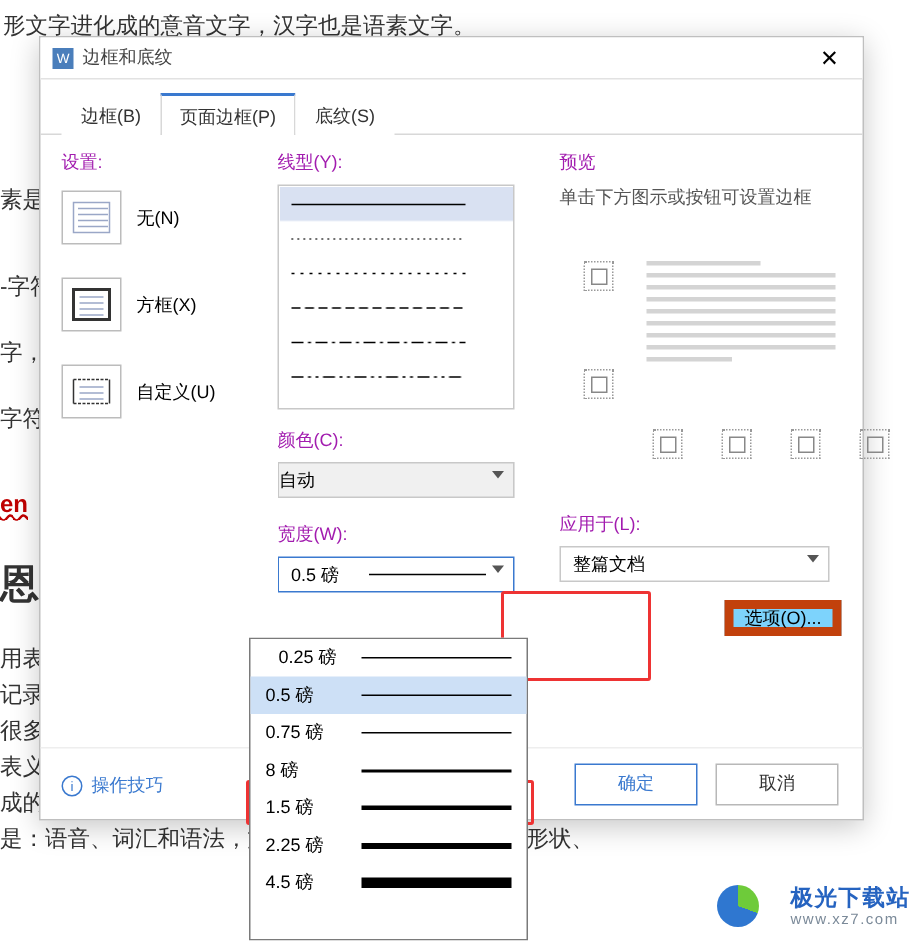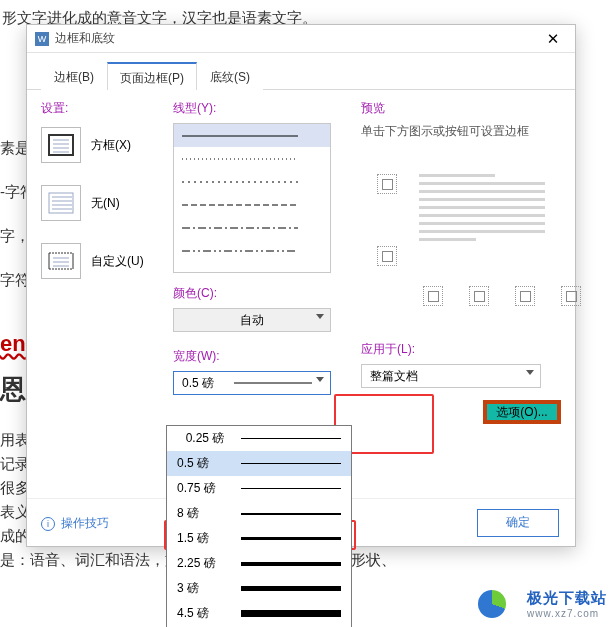--- a/index.html
+++ b/index.html
@@ -8,71 +8,71 @@
 .modal{position:absolute;left:26px;top:24px;width:550px;height:523px;border:1px solid #bfbfbf;background:#fff;box-shadow:0 4px 18px rgba(0,0,0,.22)}
 .titlebar{height:28px;display:flex;align-items:center;padding:0 0 0 8px;border-bottom:1px solid #e2e2e2;background:#fff}
 .tb-icon{width:14px;height:14px;background:#4a7ebb;display:inline-flex;align-items:center;justify-content:center;margin-right:6px;color:#fff;font-size:9px}
 .tb-title{color:#444}
 .tb-close{margin-left:auto;width:44px;height:100%;display:flex;align-items:center;justify-content:center;font-size:15px}
 .tabs{display:flex;padding:8px 0 0 14px;border-bottom:1px solid #d8d8d8;height:37px;gap:0}
 .tab{padding:6px 12px;border:1px solid transparent;border-bottom:none;color:#333;position:relative;top:1px;background:#fff}
 .tab.active{border-color:#d8d8d8;border-top:2px solid #3a79cf;background:#fff}
 .body{display:flex;padding:10px 14px 0 14px;height:402px}
 .col-l{width:120px}
-.col-m{width:170px;margin-left:12px}
+.col-m{width:170px;margin-left:24px}
 .col-r{flex:1;margin-left:18px}
 .label{color:#a21caf;margin-bottom:6px}
 .setting-item{display:flex;align-items:center;gap:10px;margin:10px 0 22px}
 .setting-ico{width:40px;height:36px;border:1px solid #bcbcbc;background:#fff;display:flex;align-items:center;justify-content:center}
 .setting-ico svg{width:28px;height:24px}
 .style-list{width:158px;height:150px;border:1px solid #c8c8c8;overflow-y:scroll;background:#fff}
 .style-row{height:23px;display:flex;align-items:center;padding:0 6px}
 .style-row.sel{background:#d9e1f2}
-.combo{width:158px;height:24px;border:1px solid #c8c8c8;background:#f0f0f0;display:flex;align-items:center;justify-content:center;position:relative}
+.combo{width:158px;height:24px;border:1px solid #c8c8c8;background:#f0f0f0;display:flex;align-items:center;position:relative}
 .combo .caret, .wcombo .caret{position:absolute;right:6px;top:5px;width:0;height:0;border-left:4px solid transparent;border-right:4px solid transparent;border-top:5px solid #555}
 .wcombo{width:158px;height:24px;border:1px solid #3a79cf;background:#fff;display:flex;align-items:center;padding:0 8px;position:relative}
 .drop{position:absolute;left:166px;top:425px;width:186px;border:1px solid #7a7a7a;background:#fff;z-index:20}
 .drop-row{height:25px;display:flex;align-items:center;padding:0 10px;gap:8px}
 .drop-row.sel{background:#cde0f6}
 .drop-row .ln{flex:1;height:0}
 .btnrow{display:flex;gap:12px;justify-content:flex-end;padding:10px 16px;border-top:1px solid #eee;position:absolute;bottom:0;width:100%;height:48px;align-items:center}
 .tips{position:absolute;left:14px;bottom:14px;display:flex;align-items:center;gap:6px;color:#3a79cf}
 .tips-ico{width:14px;height:14px;border:1px solid #3a79cf;border-radius:50%;display:flex;align-items:center;justify-content:center;font-size:9px}
 .btn{width:82px;height:28px;border:1px solid #b8b8b8;background:#fff;display:flex;align-items:center;justify-content:center;color:#333}
 .btn.primary{border-color:#3a79cf;color:#3a79cf}
 .preview{border:0;margin-top:6px}
 .pv-grid{position:relative;height:190px}
 .pv-lines{position:absolute;left:58px;top:28px;width:126px}
 .pv-lines div{height:3px;background:#d4d4d4;margin:0 0 5px}
 .sq{position:absolute;width:20px;height:20px;border:1px dotted #999;display:flex;align-items:center;justify-content:center}
 .sq::after{content:"";width:9px;height:9px;border:1px solid #888}
 .apply{margin-top:5px}
 .apply-combo{width:180px;height:24px;border:1px solid #c8c8c8;background:#fff;display:flex;align-items:center;padding:0 8px;position:relative;margin-top:4px}
 .apply-combo .caret{position:absolute;right:6px;top:5px;width:0;height:0;border-left:4px solid transparent;border-right:4px solid transparent;border-top:5px solid #555}
-.opt-btn{width:78px;height:24px;border:4px solid #c2410c;background:#14b8a6;display:flex;align-items:center;justify-content:center;margin-top:12px;margin-left:auto}
+.opt-btn{width:78px;height:24px;border:6px solid #c2410c;background:#7dd3fc;display:flex;align-items:center;justify-content:center;margin-top:12px;margin-left:auto}
 .hl{position:absolute;border:2px solid #e33;border-radius:2px;pointer-events:none}
 .logo{position:absolute;right:8px;bottom:8px;display:flex;align-items:center;gap:21px}
 .logo-ico{width:28px;height:28px;border-radius:50%;background:conic-gradient(#6ecb3a 0 110deg,#2f77d0 110deg 360deg)}
 .logo-t1{font-size:15px;font-weight:700;color:#2563c0;letter-spacing:1px}
 .logo-t2{font-size:10px;color:#7b8a99;letter-spacing:1px}
 
 .style-list::-webkit-scrollbar{width:16px}
 .style-list::-webkit-scrollbar-thumb{background:#cfcfcf;border:1px solid #b5b5b5}
 .style-list::-webkit-scrollbar-track{background:#f1f1f1}
 .style-list::-webkit-scrollbar-button{height:16px;background:#f1f1f1;border:1px solid #dcdcdc}
 </style>
 </head>
 <body>
 
 <div class="bg-text" style="left:2px;top:0">形文字进化成的意音文字，汉字也是语素文字。</div>
-<div class="bg-text" style="left:0;top:130px">素是</div>
+<div class="bg-text" style="left:0;top:116px">素是</div>
 <div class="bg-text" style="left:0;top:174px">-字符</div>
 <div class="bg-text" style="left:0;top:218px">字，</div>
 <div class="bg-text" style="left:0;top:262px">字符</div>
-<div class="bg-text" style="left:0;top:318px;font-weight:700;font-size:22px;color:#c00000;text-decoration:underline wavy #c00000">en</div>
+<div class="bg-text" style="left:0;top:318px;font-weight:700;font-size:16px;color:#c00000;text-decoration:underline wavy #c00000">en</div>
 <div class="bg-text" style="left:0;top:358px;font-weight:700;font-size:26px">恩</div>
 <div class="bg-text" style="left:0;top:422px">用表</div>
 <div class="bg-text" style="left:0;top:446px">记录</div>
 <div class="bg-text" style="left:0;top:470px">很多</div>
 <div class="bg-text" style="left:0;top:494px">表义</div>
 <div class="bg-text" style="left:0;top:518px">成的意音文字，汉字也是语素文字。</div>
 <div class="bg-text" style="left:0;top:542px">是：语音、词汇和语法，文</div>
 <div class="bg-text" style="left:336px;top:542px">符形状、</div>
 
 <div class="modal">
@@ -88,41 +88,41 @@
   </div>
 
   <div class="body">
 
     <div class="col-l">
       <div class="label">设置:</div>
 
       <div class="setting-item">
         <div class="setting-ico">
           <svg viewBox="0 0 28 24">
+              <rect x="2" y="2" width="24" height="20" fill="none" stroke="#9aa7c7"></rect>
+              <line x1="5" y1="6" x2="25" y2="6" stroke="#9aa7c7"></line>
+              <line x1="5" y1="10" x2="25" y2="10" stroke="#9aa7c7"></line>
+              <line x1="5" y1="14" x2="25" y2="14" stroke="#9aa7c7"></line>
+              <line x1="5" y1="18" x2="25" y2="18" stroke="#9aa7c7"></line>
+            </svg>
+        </div>
+        <span>无(N)</span>
+      </div>
+
+      <div class="setting-item">
+        <div class="setting-ico">
+          <svg viewBox="0 0 28 24">
               <rect x="2" y="2" width="24" height="20" fill="none" stroke="#333" stroke-width="2"></rect>
               <line x1="6" y1="7" x2="22" y2="7" stroke="#9aa7c7"></line>
               <line x1="6" y1="11" x2="22" y2="11" stroke="#9aa7c7"></line>
               <line x1="6" y1="15" x2="22" y2="15" stroke="#9aa7c7"></line>
               <line x1="6" y1="19" x2="22" y2="19" stroke="#9aa7c7"></line>
             </svg>
         </div>
         <span>方框(X)</span>
-      </div>
-
-      <div class="setting-item">
-        <div class="setting-ico">
-          <svg viewBox="0 0 28 24">
-              <rect x="2" y="2" width="24" height="20" fill="none" stroke="#9aa7c7"></rect>
-              <line x1="5" y1="6" x2="25" y2="6" stroke="#9aa7c7"></line>
-              <line x1="5" y1="10" x2="25" y2="10" stroke="#9aa7c7"></line>
-              <line x1="5" y1="14" x2="25" y2="14" stroke="#9aa7c7"></line>
-              <line x1="5" y1="18" x2="25" y2="18" stroke="#9aa7c7"></line>
-            </svg>
-        </div>
-        <span>无(N)</span>
       </div>
 
       <div class="setting-item">
         <div class="setting-ico">
           <svg viewBox="0 0 28 24">
               <path d="M2 4h24M2 20h24" stroke="#333" stroke-width="1" stroke-dasharray="2 1"></path>
               <path d="M2 4v16M26 4v16" stroke="#333" stroke-width="1"></path>
               <line x1="6" y1="9" x2="22" y2="9" stroke="#9aa7c7"></line>
               <line x1="6" y1="13" x2="22" y2="13" stroke="#9aa7c7"></line>
               <line x1="6" y1="17" x2="22" y2="17" stroke="#9aa7c7"></line>
@@ -221,20 +221,21 @@
       </div>
     </div>
   </div>
 
   <div class="tips">
     <span class="tips-ico">i</span>
     <span>操作技巧</span>
   </div>
   <div class="btnrow">
     <div class="btn primary">确定</div>
+    <div class="btn">取消</div>
   </div>
 </div>
 
 <div class="drop" id="drop">
     <div class="drop-row">
       <span style="width: 56px; text-align: center;">0.25 磅</span>
       <div class="ln" style="border-top: 0.5px solid rgb(0, 0, 0);"></div>
     </div>
     <div class="drop-row sel">
       <span style="width: 56px;">0.5  磅</span>
@@ -248,24 +249,20 @@
       <span style="width: 56px;">8     磅</span>
       <div class="ln" style="border-top: 2px solid rgb(0, 0, 0);"></div>
     </div>
     <div class="drop-row">
       <span style="width: 56px;">1.5  磅</span>
       <div class="ln" style="border-top: 3px solid rgb(0, 0, 0);"></div>
     </div>
     <div class="drop-row">
       <span style="width: 56px;">2.25 磅</span>
       <div class="ln" style="border-top: 4px solid rgb(0, 0, 0);"></div>
-    </div>
-    <div class="drop-row">
-      <span style="width: 56px;">3     磅</span>
-      <div class="ln" style="border-top: 5px solid rgb(0, 0, 0);"></div>
     </div>
     <div class="drop-row">
       <span style="width: 56px;">4.5  磅</span>
       <div class="ln" style="border-top: 7px solid rgb(0, 0, 0);"></div>
     </div>
     <div class="drop-row"></div>
   </div>
 
 <div class="hl" style="left:164px;top:520px;width:192px;height:30px"></div>
 <div class="hl" style="left:334px;top:394px;width:100px;height:60px"></div>

